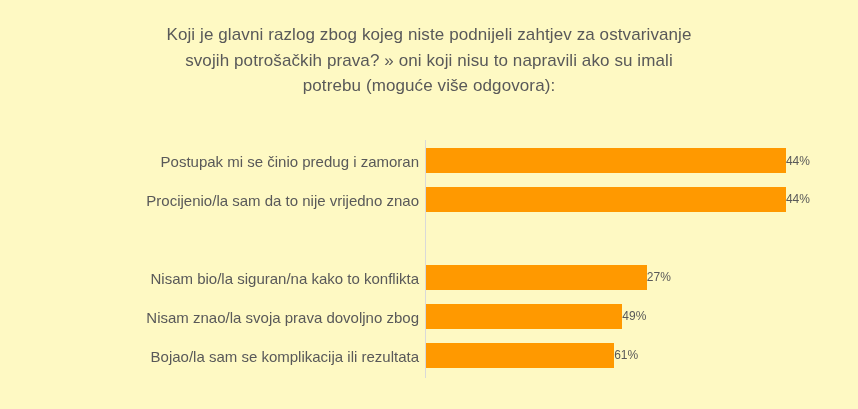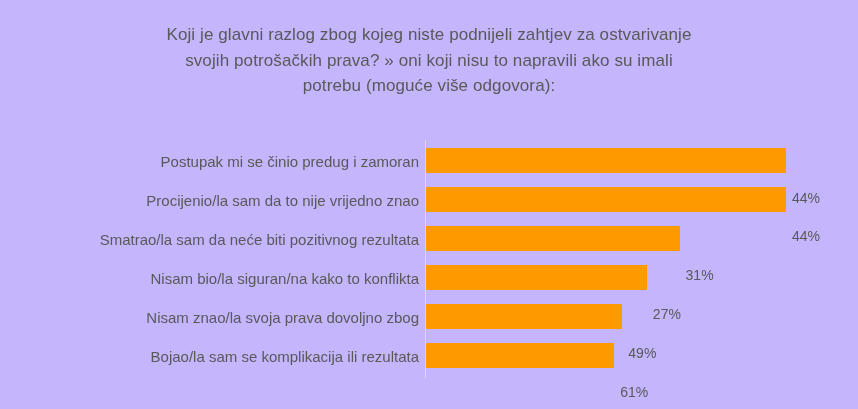--- a/index.html
+++ b/index.html
@@ -12,21 +12,21 @@
     width: 858px;
     height: 409px;
     font-family: "Liberation Sans", sans-serif;
     overflow: hidden;
   }
 
   #chart-root {
     position: relative;
     width: 858px;
     height: 409px;
-    background: #c4b5fd;
+    background: #fef9c3;
   }
 
   
   .chart-title {
     position: absolute;
     left: 90px;
     top: 22px;
     width: 678px;
     text-align: center;
     font-size: 17px;
@@ -95,26 +95,24 @@
     left: 0;
     top: 0;
     height: 25px;
     background: #ff9900;
   }
 
   .bar-value {
     position: absolute;
     top: 50%;
     transform: translateY(-50%);
-    font-size: 14px;
+    font-size: 12px;
     line-height: 17px;
     color: #595959;
     white-space: nowrap;
-    padding-left: 6px;
-    margin-top: 37px;
   }
 </style>
 </head>
 <body>
 
 <div id="chart-root">
 
   <div class="chart-title">Koji je glavni razlog zbog kojeg niste podnijeli zahtjev za ostvarivanje
 svojih potrošačkih prava? » oni koji nisu to napravili ako su imali
 potrebu (moguće više odgovora):</div>
@@ -131,27 +129,20 @@
             <div class="bar-value" style="left: 359.92px;">44%</div>
           </div>
         </div>
         <div class="bar-row" style="top: 40.4px;">
           <div class="bar-label">Procijenio/la sam da to nije vrijedno znao</div>
           <div class="bar-track">
             <div class="bar-rect" style="width: 359.92px; background: rgb(255, 153, 0);"></div>
             <div class="bar-value" style="left: 359.92px;">44%</div>
           </div>
         </div>
-        <div class="bar-row" style="top: 79.3px;">
-          <div class="bar-label">Smatrao/la sam da neće biti pozitivnog rezultata</div>
-          <div class="bar-track">
-            <div class="bar-rect" style="width: 253.58px; background: rgb(255, 153, 0);"></div>
-            <div class="bar-value" style="left: 253.58px;">31%</div>
-          </div>
-        </div>
         <div class="bar-row" style="top: 118.2px;">
           <div class="bar-label">Nisam bio/la siguran/na kako to konflikta</div>
           <div class="bar-track">
             <div class="bar-rect" style="width: 220.86px; background: rgb(255, 153, 0);"></div>
             <div class="bar-value" style="left: 220.86px; text-align: right;">27%</div>
           </div>
         </div>
         <div class="bar-row" style="top: 157.1px;">
           <div class="bar-label">Nisam znao/la svoja prava dovoljno zbog</div>
           <div class="bar-track">

